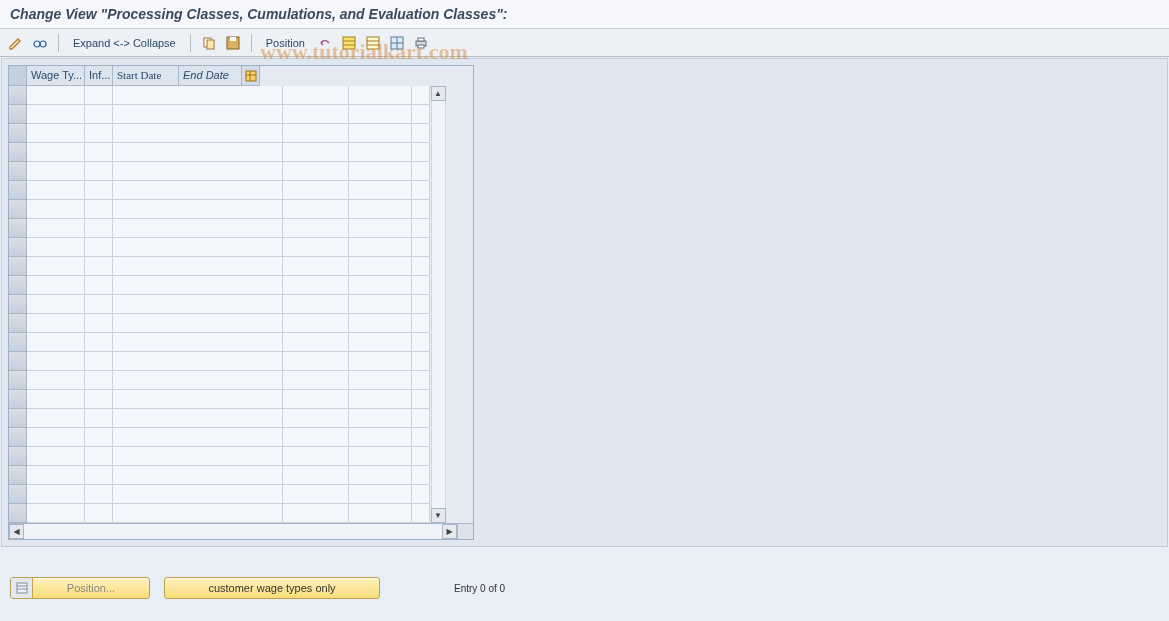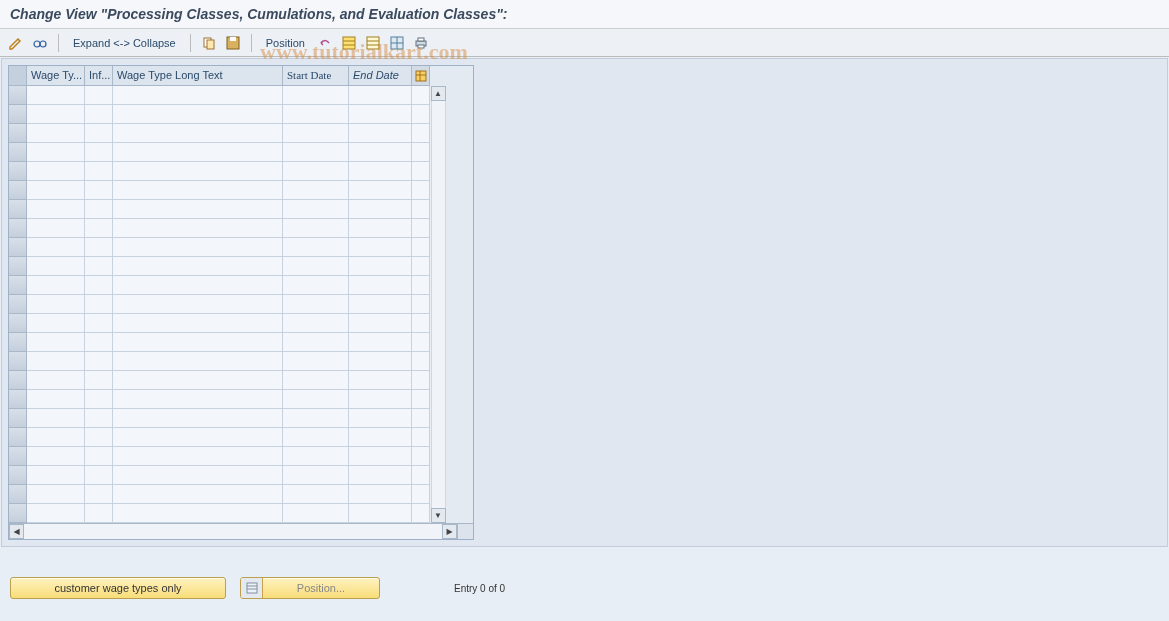--- a/index.html
+++ b/index.html
@@ -280,21 +280,20 @@
 <div class="watermark">www.tutorialkart.com</div>
 
 <div class="content-panel">
   <div class="table-wrap">
     <div style="display:flex;">
       <div style="flex:1;">
         <div class="table-header-row">
           <div class="th row-sel-h"></div>
           <div class="th col-wage">Wage Ty...</div>
           <div class="th col-inf">Inf...</div>
-          <div class="th col-long">Wage Type Long Text</div>
           <div class="th col-start">Start Date</div>
           <div class="th col-end">End Date</div>
           <div class="th col-config">
             <svg width="12" height="12" viewBox="0 0 12 12">
                 <rect x="1" y="1" width="10" height="10" fill="#f8d060" stroke="#a07020"></rect>
                 <line x1="1" y1="5" x2="11" y2="5" stroke="#a07020"></line>
                 <line x1="5" y1="1" x2="5" y2="11" stroke="#a07020"></line>
               </svg>
           </div>
         </div>
@@ -519,27 +518,27 @@
     <div class="hscroll">
       <div class="hscroll-btn">◀</div>
       <div class="hscroll-track"></div>
       <div class="hscroll-btn">▶</div>
       <div class="hscroll-corner"></div>
     </div>
   </div>
 </div>
 
 <div class="bottom-bar">
-  <div class="gold-btn btn-customer">
-    <span>customer wage types only</span>
-  </div>
   <div class="gold-btn btn-position" style="justify-content:flex-start; padding:0;">
     <span class="btn-position-icon">
       <svg width="12" height="12" viewBox="0 0 12 12">
           <rect x="1" y="1" width="10" height="10" fill="#eef2f8" stroke="#8090a0"></rect>
           <line x1="1" y1="4" x2="11" y2="4" stroke="#8090a0"></line>
           <line x1="1" y1="7" x2="11" y2="7" stroke="#8090a0"></line>
         </svg>
     </span>
     <span style="flex:1; text-align:center;">Position...</span>
   </div>
+  <div class="gold-btn btn-customer">
+    <span>customer wage types only</span>
+  </div>
   <span class="status-text">Entry 0 of 0</span>
 </div>
 
 </body></html>

